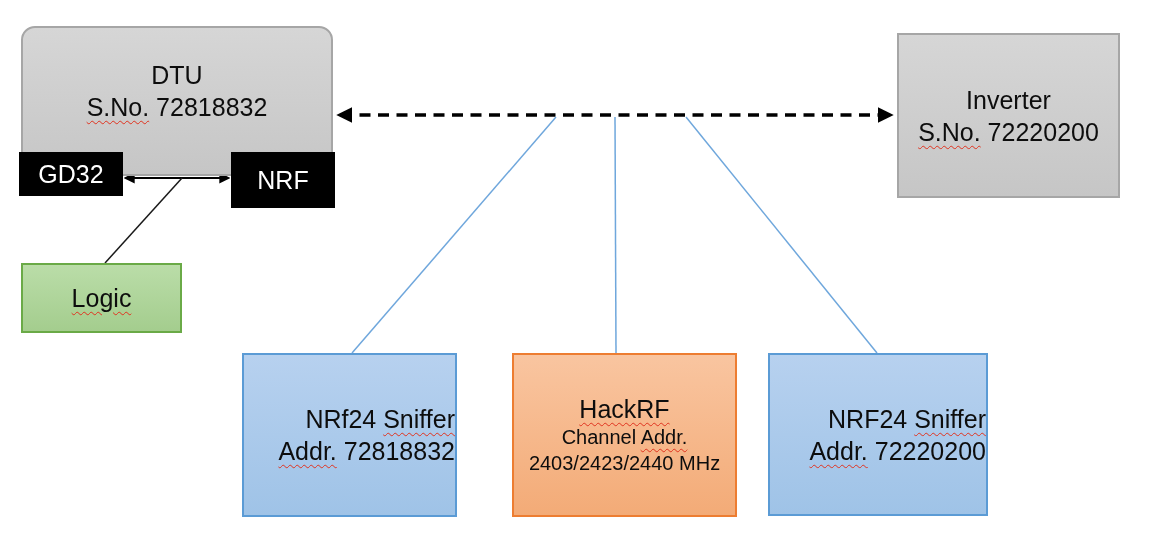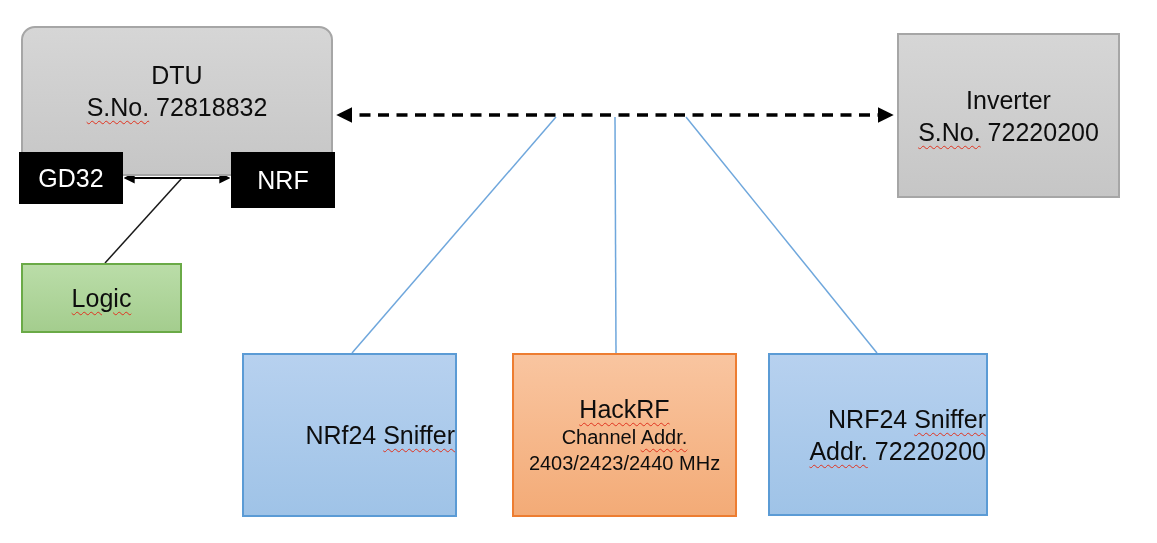--- a/index.html
+++ b/index.html
@@ -39,21 +39,21 @@
   .blue {
     background: linear-gradient(180deg, #b7d1ef 0%, #9fc3e7 100%);
     border: 2px solid #5b9bd5;
     align-items: flex-end;
   }
   .orange {
     background: linear-gradient(180deg, #f9c5a0 0%, #f3ab77 100%);
     border: 2px solid #ed7d31;
   }
   .dtu-box      { left: 21px;  top: 26px;  width: 312px; height: 150px; padding-bottom: 20px; border-radius: 14px; }
-  .gd32-box     { left: 19px;  top: 152px; width: 104px; height: 52px; }
+  .gd32-box     { left: 19px;  top: 152px; width: 104px; height: 44px; }
   .nrf-box      { left: 231px; top: 152px; width: 104px; height: 56px; }
   .logic-box    { left: 21px;  top: 263px; width: 161px; height: 70px; }
   .inverter-box { left: 897px; top: 33px;  width: 223px; height: 165px; }
   .sniffer1-box { left: 242px; top: 353px; width: 215px; height: 164px; }
   .hackrf-box   { left: 504px; top: 353px; width: 225px; height: 164px; margin-left: 8px; }
   .sniffer2-box { left: 768px; top: 353px; width: 220px; height: 163px; }
   .hackrf-box .title-line { font-size: 25px; line-height: 30px; }
   .hackrf-box .sub-line   { font-size: 20px; line-height: 26px; }
   .wavy {
     text-decoration-line: underline;
@@ -114,20 +114,21 @@
     <div class="wavy">Logic</div>
   </div>
 
   <div class="node gray inverter-box">
     <div>Inverter</div>
     <div><span class="wavy">S.No.</span><span> 72220200</span></div>
   </div>
 
   <div class="node blue sniffer1-box">
     <div><span>NRf24 </span><span class="wavy">Sniffer</span></div>
+    <div><span class="wavy">Addr.</span><span> 72818832</span></div>
   </div>
 
   <div class="node orange hackrf-box">
     <div class="title-line wavy">HackRF</div>
     <div class="sub-line"><span>Channel </span><span class="wavy">Addr.</span></div>
     <div class="sub-line">2403/2423/2440 MHz</div>
   </div>
 
   <div class="node blue sniffer2-box">
     <div><span>NRF24 </span><span class="wavy">Sniffer</span></div>

